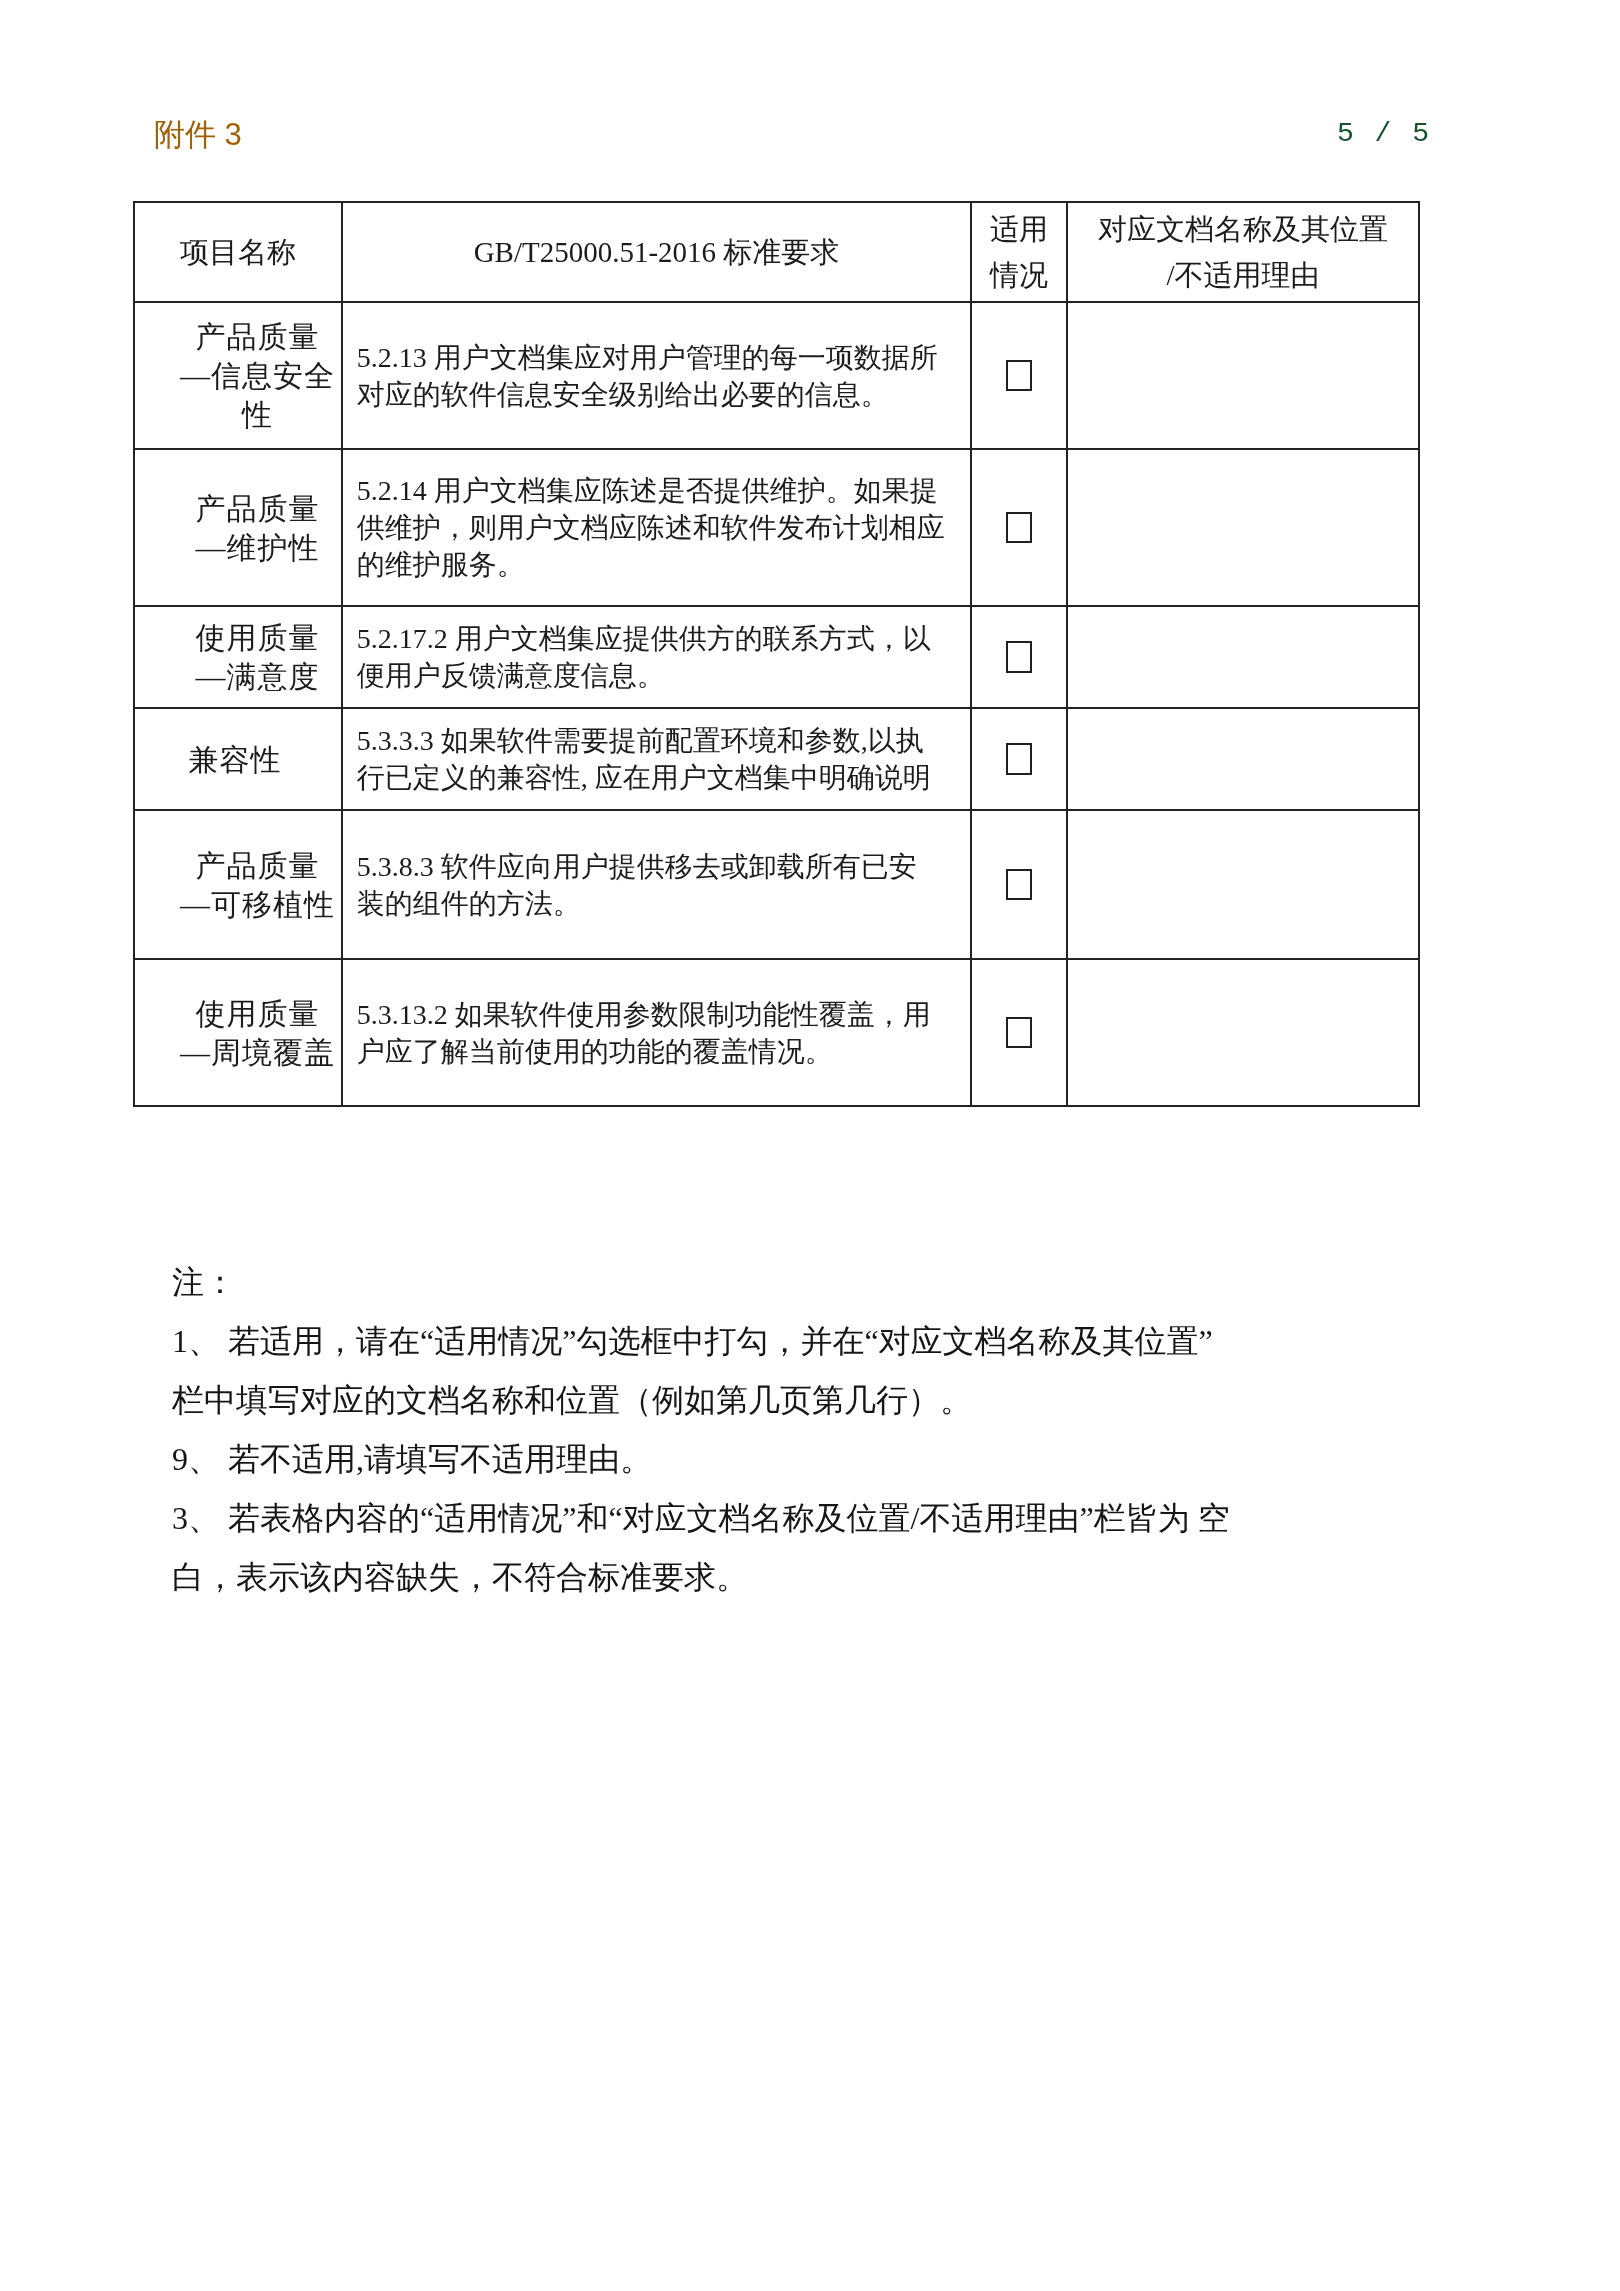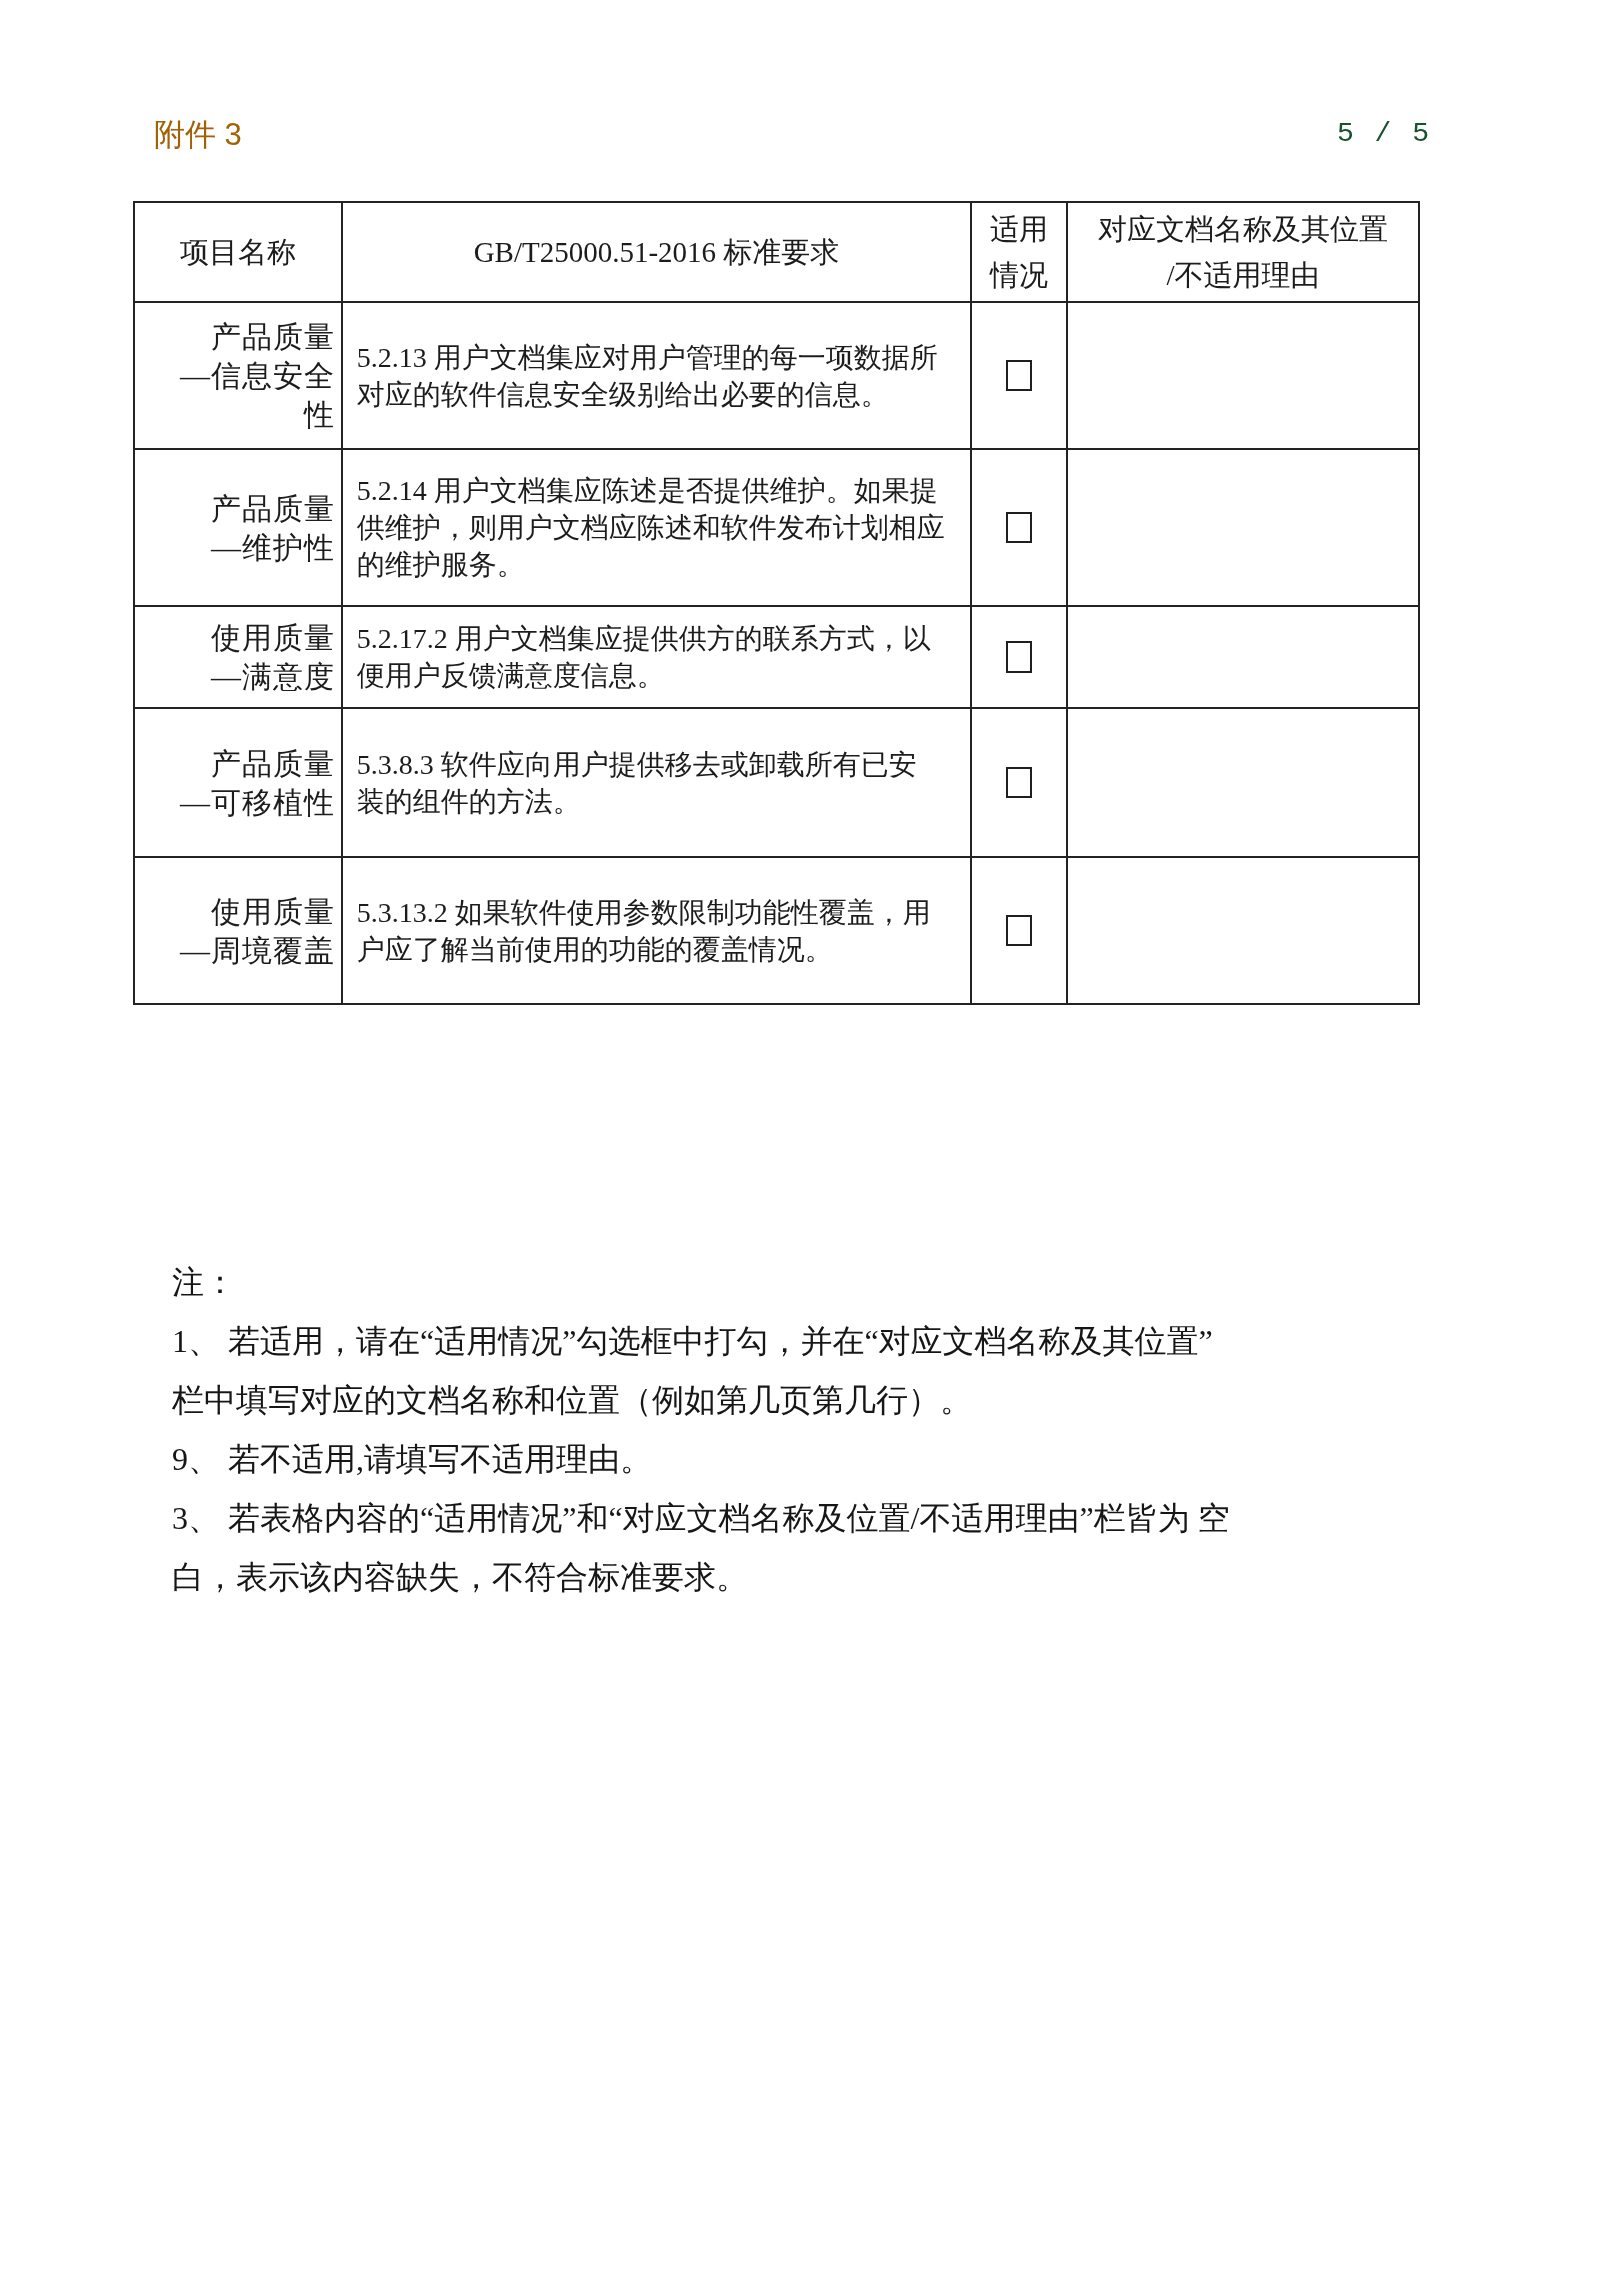--- a/index.html
+++ b/index.html
@@ -44,21 +44,21 @@
   }
   tr.row-1 { height: 147px; }
   tr.row-2 { height: 157px; }
   tr.row-3 { height: 102px; }
   tr.row-4 { height: 102px; }
   tr.row-5 { height: 149px; }
   tr.row-6 { height: 147px; }
   td.c-project {
     font-size: 30px;
     line-height: 39px;
-    text-align: right;
+    text-align: center;
     padding-left: 45px;
     padding-right: 5.9px;
     white-space: pre-line;
     letter-spacing: 1px;
   }
   td.c-req {
     font-size: 28px;
     line-height: 37px;
     text-align: left;
     padding-left: 13.7px;
@@ -129,20 +129,27 @@
       <td></td>
     </tr>
     <tr class="row-3">
       <td class="c-project">使用质量
 —满意度</td>
       <td class="c-req">5.2.17.2 用户文档集应提供供方的联系方式，以
 便用户反馈满意度信息。</td>
       <td class="c-apply"><span class="checkbox"></span></td>
       <td></td>
     </tr>
+    <tr class="row-4">
+      <td class="c-project" style="padding-left:0; text-align:center;">兼容性</td>
+      <td class="c-req">5.3.3.3 如果软件需要提前配置环境和参数,以执
+行已定义的兼容性, 应在用户文档集中明确说明</td>
+      <td class="c-apply"><span class="checkbox"></span></td>
+      <td></td>
+    </tr>
     <tr class="row-5">
       <td class="c-project">产品质量
 —可移植性</td>
       <td class="c-req">5.3.8.3 软件应向用户提供移去或卸载所有已安
 装的组件的方法。</td>
       <td class="c-apply"><span class="checkbox"></span></td>
       <td></td>
     </tr>
     <tr class="row-6">
       <td class="c-project">使用质量

